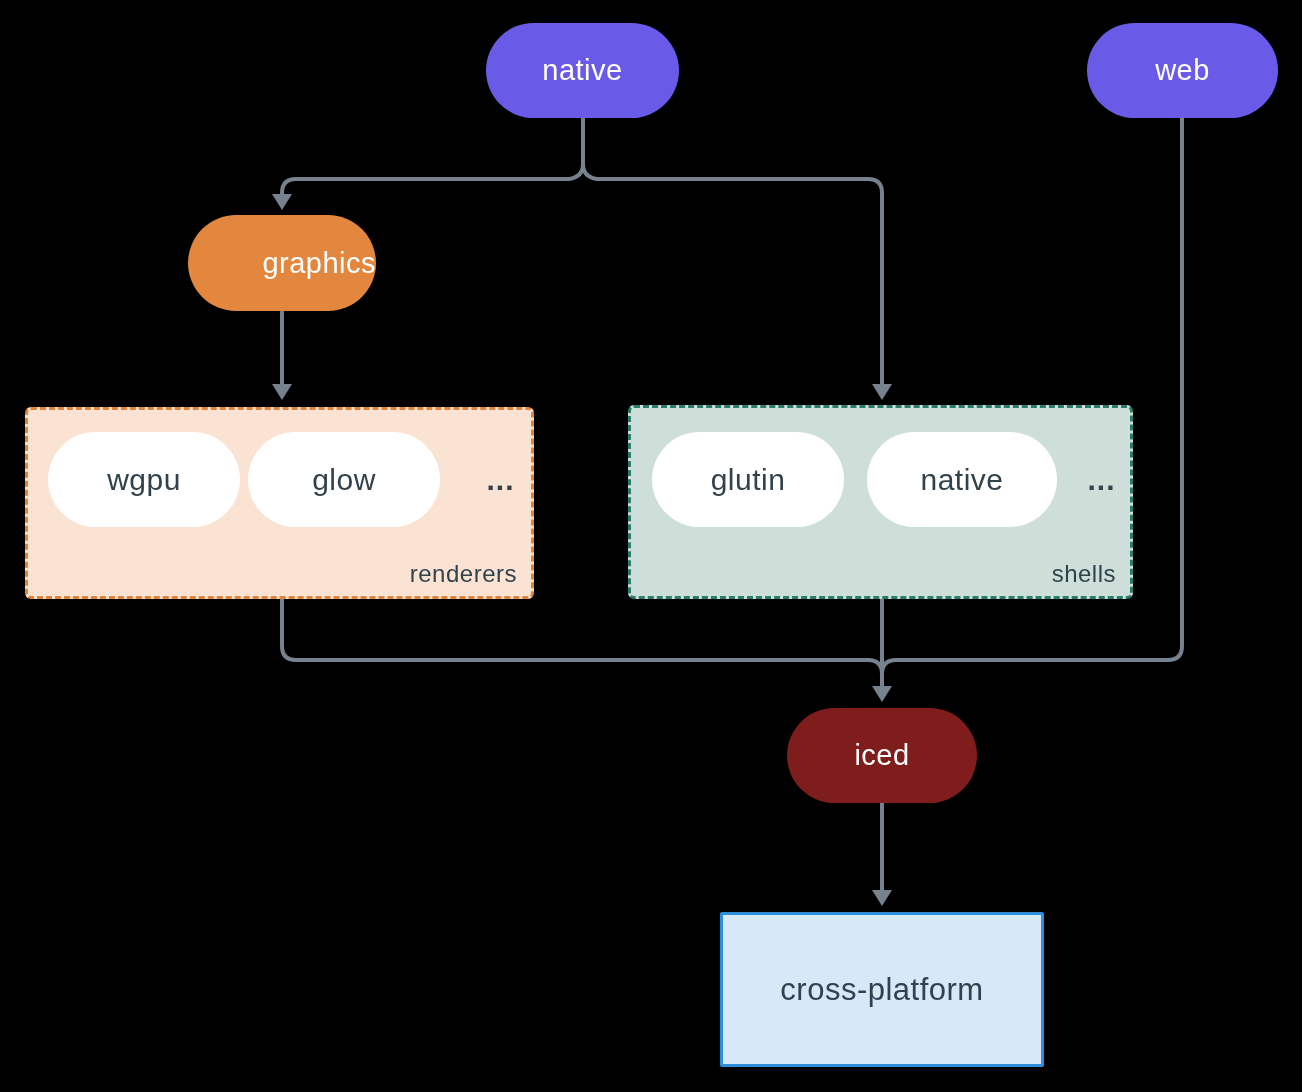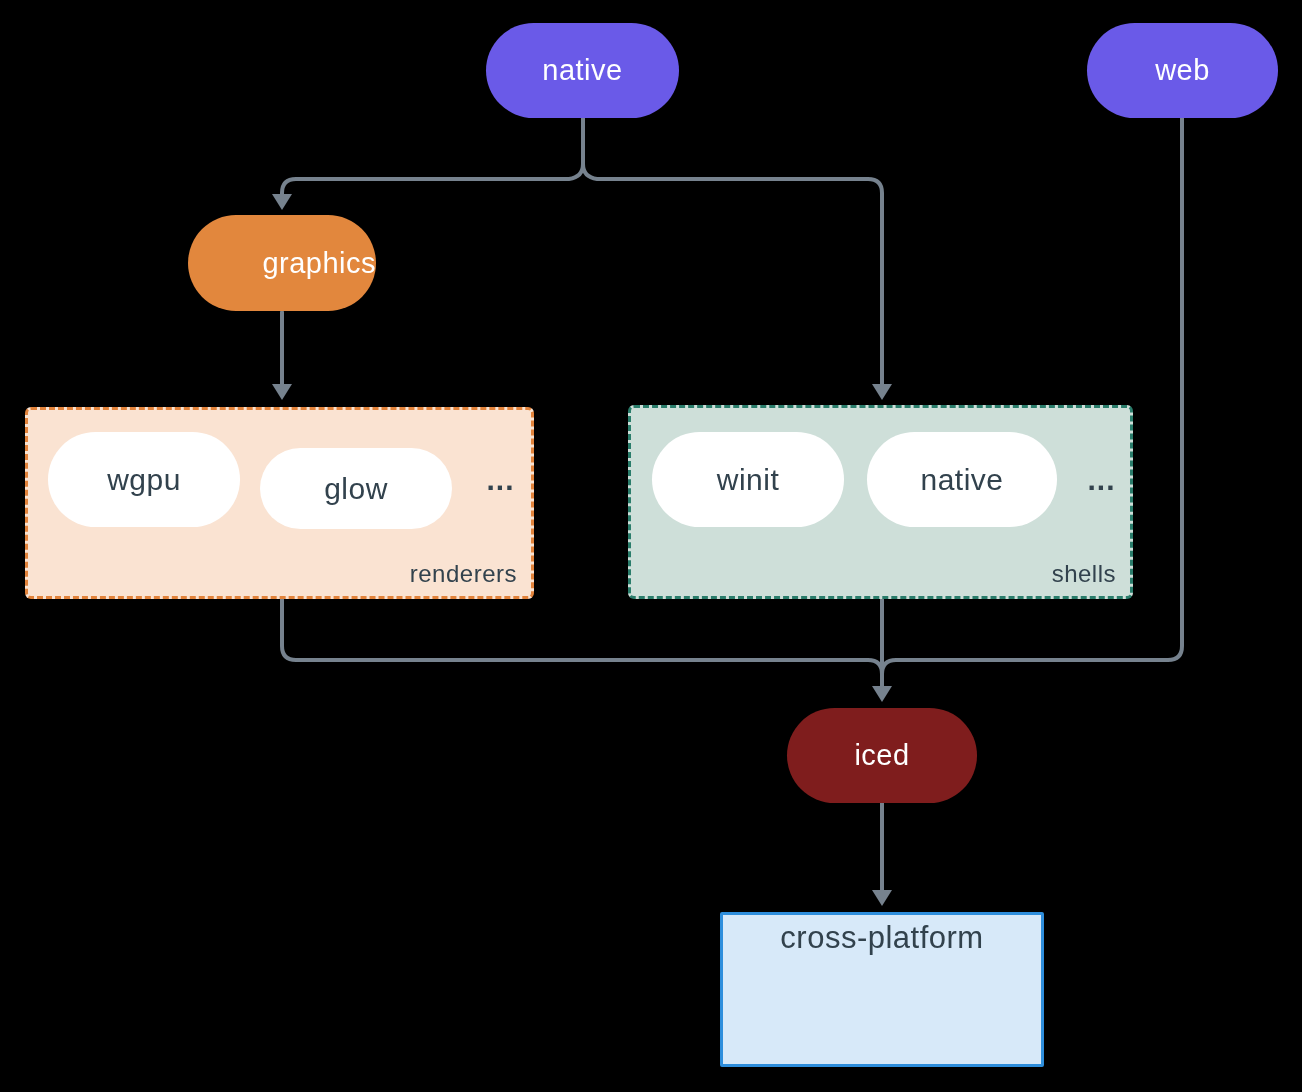--- a/index.html
+++ b/index.html
@@ -44,21 +44,21 @@
     color:#32424D;font-size:30px;font-weight:700;letter-spacing:1px;
   }
   .group-label{
     position:absolute;right:14px;bottom:8px;
     color:#32424D;font-size:24px;letter-spacing:0.5px;
   }
   .app-box{
     position:absolute;z-index:2;
     box-sizing:border-box;
     background:#D7E9F9;border:3px solid #2E8EDC;border-radius:2px;
-    display:flex;flex-direction:column;align-items:center;
+    display:flex;flex-direction:column;align-items:center;justify-content:center;
     color:#32424D;font-size:31px;line-height:46px;letter-spacing:0.5px;
     text-align:center;
   }
 </style>
 </head>
 <body>
 
 <div class="canvas">
 
   <svg class="edges" width="1302" height="1092" viewBox="0 0 1302 1092">
@@ -92,30 +92,30 @@
   </div>
 
   <div class="pill pill-graphics" style="left:188px;top:215px;width:188px;height:96px;">
     <span>graphics</span>
   </div>
 
   <div class="group group-renderers" style="left:25px;top:407px;width:509px;height:192px;">
     <div class="item-pill" style="left:20px;top:22px;width:192px;height:95px;">
       <span>wgpu</span>
     </div>
-    <div class="item-pill" style="left:232px;top:22px;width:192px;height:81px;margin-top:16px;">
+    <div class="item-pill" style="left:220px;top:22px;width:192px;height:95px;">
       <span>glow</span>
     </div>
     <div class="ellipsis" style="left:450px;top:22px;width:45px;height:95px;">...</div>
     <div class="group-label">renderers</div>
   </div>
 
   <div class="group group-shells" style="left:628px;top:405px;width:505px;height:194px;">
     <div class="item-pill" style="left:21px;top:24px;width:192px;height:95px;">
-      <span>winit</span>
+      <span>glutin</span>
     </div>
     <div class="item-pill" style="left:236px;top:24px;width:190px;height:95px;">
       <span>native</span>
     </div>
     <div class="ellipsis" style="left:448px;top:24px;width:45px;height:95px;">...</div>
     <div class="group-label">shells</div>
   </div>
 
   <div class="pill pill-iced" style="left:787px;top:708px;width:190px;height:95px;">
     <span>iced</span>

